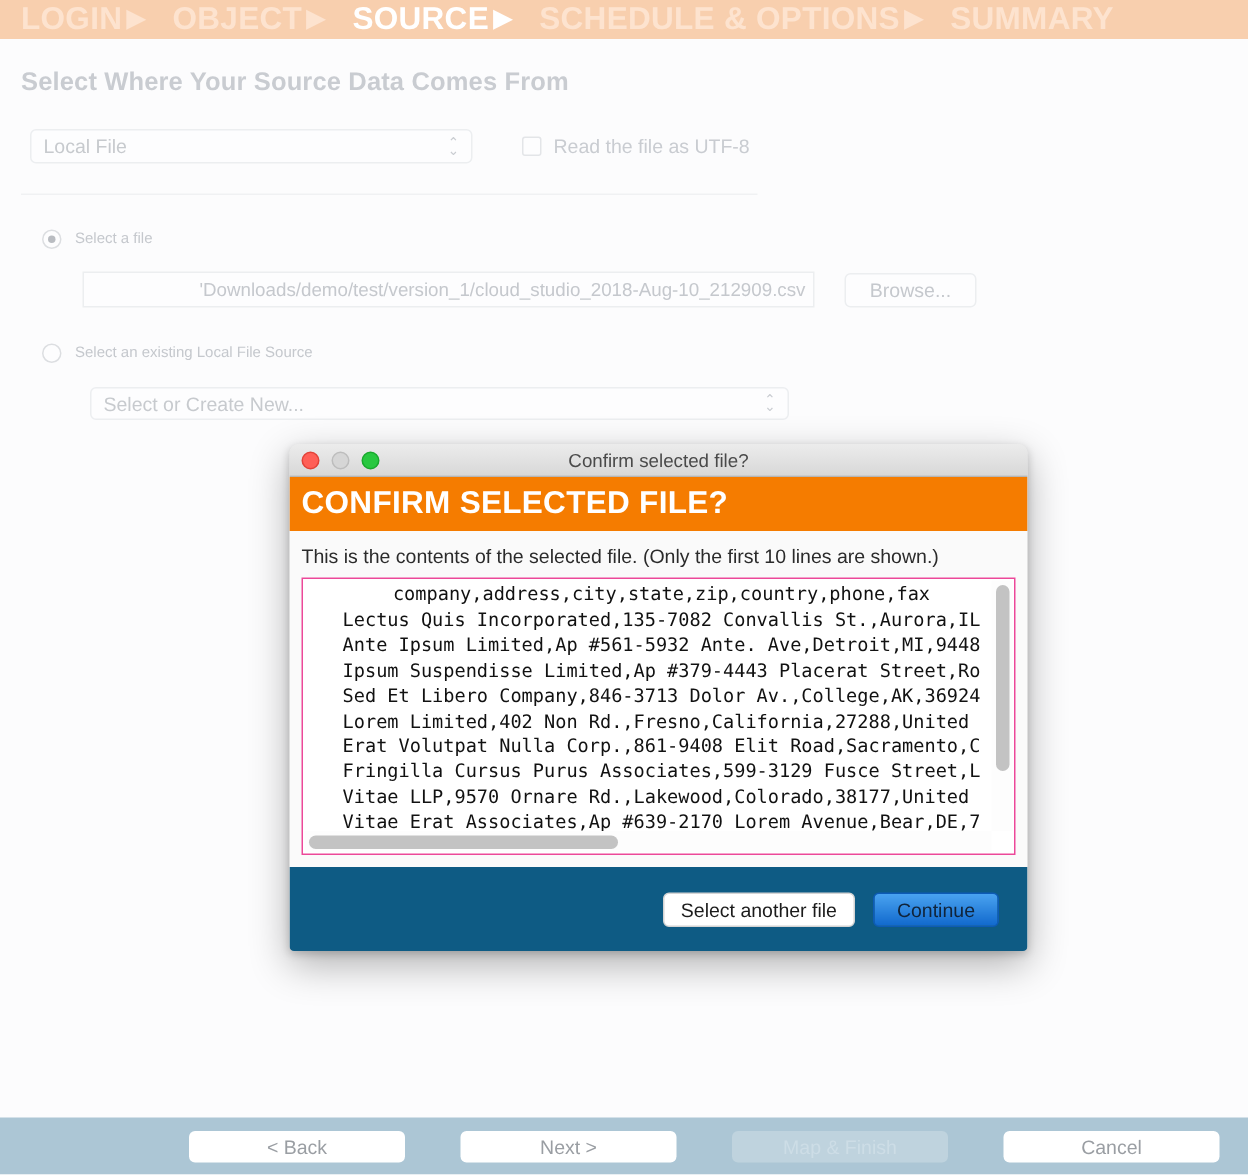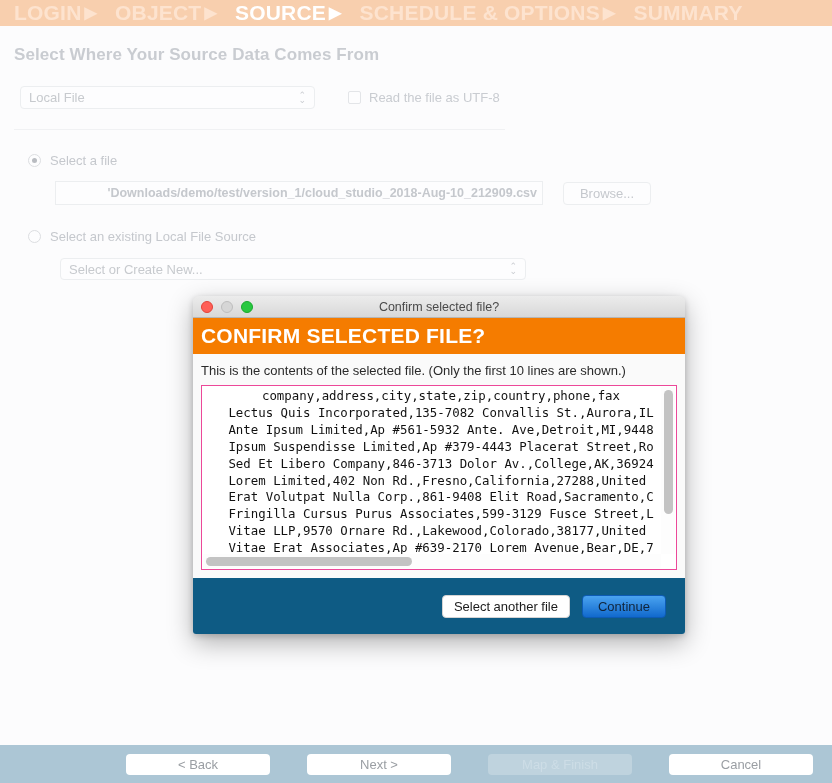--- a/index.html
+++ b/index.html
@@ -96,40 +96,40 @@
   .radio-row { position: absolute; display: flex; align-items: center; gap: 9px; }
   .radio {
     width: 13px; height: 13px; border-radius: 50%;
     border: 1px solid #dcdee1; background: #fdfdfe;
     display: flex; align-items: center; justify-content: center;
   }
   .radio.checked::after {
     content:""; width: 5px; height: 5px; border-radius:50%;
     background: #b9bcc1; display:block;
   }
-  .radio-label { font-size: 13px; color: #c5c8cd; }
+  .radio-label { font-size: 10px; color: #c5c8cd; }
 
   #radio-file-row { left: 28px; top: 153px; }
   #radio-source-row { left: 28px; top: 229px; }
 
   #file-path-row {
     position: absolute; left: 55px; top: 181px;
     display: flex; align-items: center; gap: 20px;
   }
   #file-path-input {
     width: 488px; height: 24px;
     border: 1px solid #eceef0; background: #fdfdfe;
     color: #c5c8cd; font-size: 12.5px;
     font-family: "Liberation Sans", sans-serif;
     padding: 0 5px;
     display: flex; align-items: center;
     overflow: hidden; white-space: nowrap;
     direction: rtl; text-align: left;
   }
-  #file-path-input > span { direction: ltr; unicode-bidi: bidi-override; font-weight: bold; }
+  #file-path-input > span { direction: ltr; unicode-bidi: bidi-override; }
   #browse-button {
     width: 88px; height: 23px;
     border: 1px solid #eceef0; border-radius: 4px;
     background: #fdfdfe; color: #c5c8cd;
     font-size: 13px; font-family: "Liberation Sans", sans-serif;
     display: flex; align-items: center; justify-content: center;
   }
 
   #existing-source-select {
     position: absolute; left: 60px; top: 258px;

